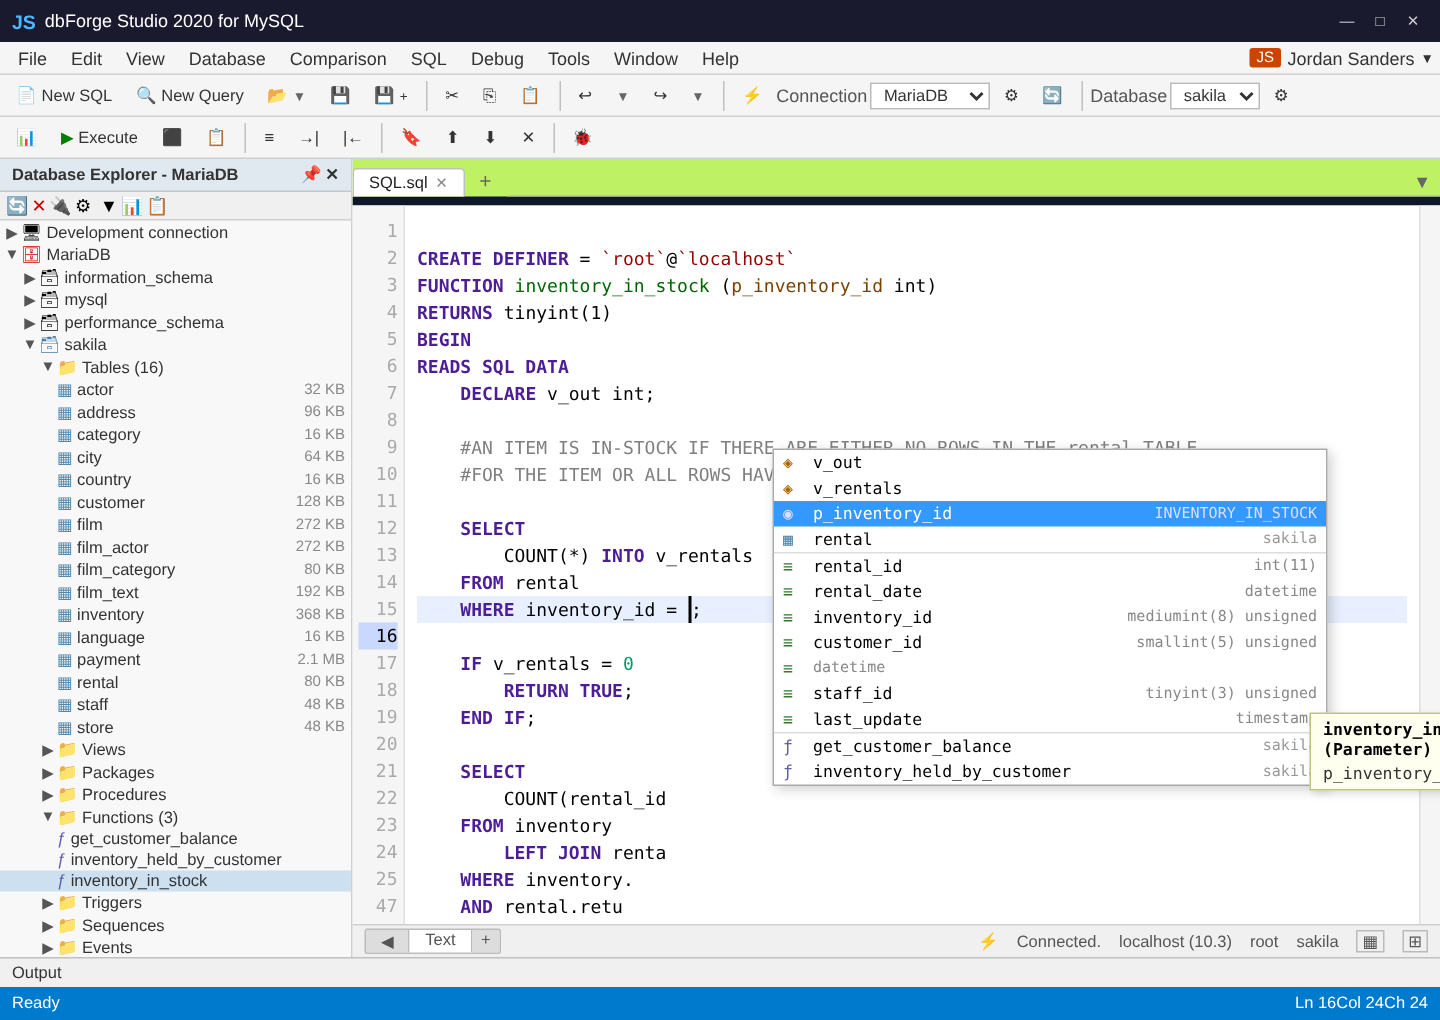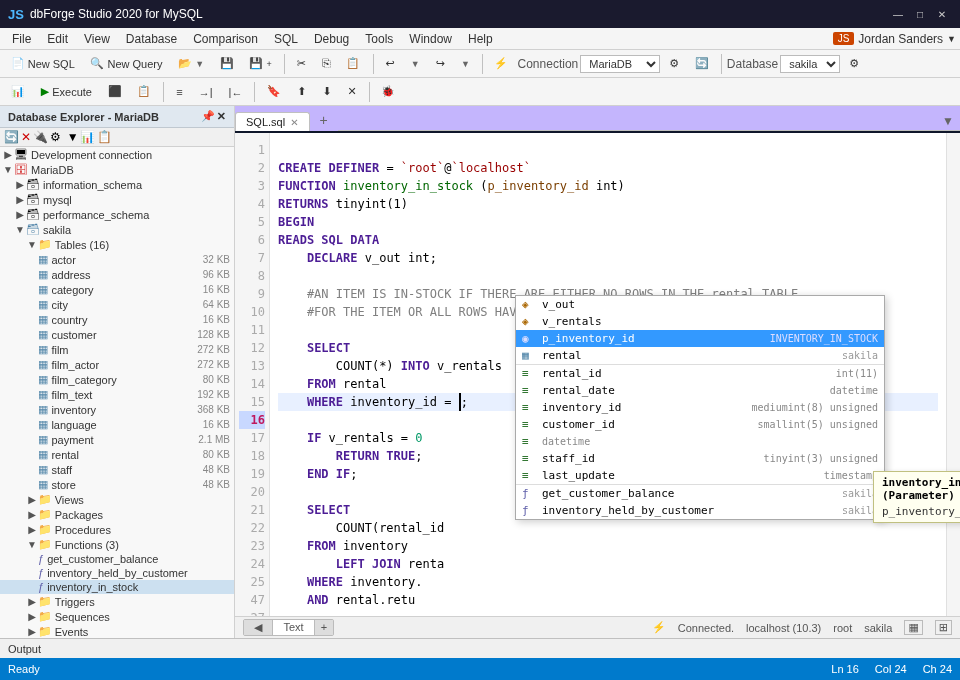--- a/index.html
+++ b/index.html
@@ -37,21 +37,21 @@
     #sidebar-tree { flex: 1; overflow-y: auto; font-size: 11px; }
     .tree-item { display: flex; align-items: center; padding: 1px 0; cursor: pointer; white-space: nowrap; }
     .tree-item.selected { background: #cce0f0; }
     .tree-arrow { display: inline-block; width: 12px; text-align: center; color: #555; font-size: 10px; }
     .tree-icon { margin-right: 3px; }
     .tree-label { color: #333; }
     .tree-size { color: #888; margin-left: auto; padding-right: 4px; font-size: 10px; }
 
     
     #editor-area { flex: 1; display: flex; flex-direction: column; overflow: hidden; }
-    #tab-bar { background: #c4b5fd; border-bottom: 2px solid #0f172a; display: flex; align-items: flex-end; padding-top: 3px; justify-content: flex-end; }
+    #tab-bar { background: #bef264; border-bottom: 6px solid #0f172a; display: flex; align-items: flex-end; padding-top: 3px; justify-content: flex-end; }
     .tab { display: flex; align-items: center; padding: 3px 10px; background: #ddd; border: 1px solid #bbb; border-bottom: none; margin-right: 2px; cursor: pointer; font-size: 11px; color: #555; border-radius: 3px 3px 0 0; gap: 5px; }
     .tab.active { background: white; color: #222; border-color: #c0c0c0; }
     .tab-close { font-size: 10px; color: #888; cursor: pointer; }
     .tab-add { padding: 3px 8px; cursor: pointer; color: #666; font-size: 14px; }
 
     
     #code-editor { flex: 1; display: flex; overflow: hidden; position: relative; background: white; }
     #line-numbers { background: #f5f5f5; border-right: 1px solid #e0e0e0; padding: 8px 4px; text-align: right; color: #aaa; font-family: 'Consolas', monospace; font-size: 12px; line-height: 18px; width: 35px; min-width: 35px; overflow: hidden; user-select: none; }
     #code-content { flex: 1; padding: 8px; font-family: 'Consolas', monospace; font-size: 12px; line-height: 18px; overflow: auto; position: relative; }
     .code-line { white-space: pre; min-height: 18px; }
@@ -79,21 +79,21 @@
     .tooltip-param { color: #333; }
 
     
     #editor-scroll { width: 14px; background: #f5f5f5; border-left: 1px solid #e0e0e0; }
 
     
     #editor-status { background: #f0f0f0; border-top: 1px solid #d0d0d0; height: 22px; display: flex; align-items: center; padding: 0 8px; gap: 10px; font-size: 11px; color: #555; }
 
     
     #status-bar { background: #007acc; color: white; height: 22px; display: flex; align-items: center; padding: 0 8px; font-size: 11px; }
-    #status-bar .status-right { margin-left: auto; display: flex; align-items: center; gap: 16px; }
+    #status-bar .status-right { margin-left: auto; display: flex; align-items: center; }
 
     
     #output-bar { background: #f0f0f0; border-top: 1px solid #c0c0c0; height: 20px; display: flex; align-items: center; padding: 0 8px; font-size: 11px; color: #333; }
   </style>
 </head>
 <body>
 
 <div id="title-bar">
   <span class="title-icon">JS</span>
   <span>dbForge Studio 2020 for MySQL</span>
@@ -453,21 +453,21 @@
         <div>6</div>
           <div>7</div>
           <div>8</div>
           <div>9</div>
           <div>10</div>
         <div>11</div>
           <div>12</div>
           <div>13</div>
           <div>14</div>
           <div>15</div>
-        <div style="background:#c8d8ff;color:#be185d;font-weight:bold;">16</div>
+        <div style="background:#c8d8ff;color:#000000;">16</div>
           <div>17</div>
           <div>18</div>
           <div>19</div>
           <div>20</div>
         <div>21</div>
           <div>22</div>
           <div>23</div>
           <div>24</div>
           <div>25</div>
         <div>47</div>

